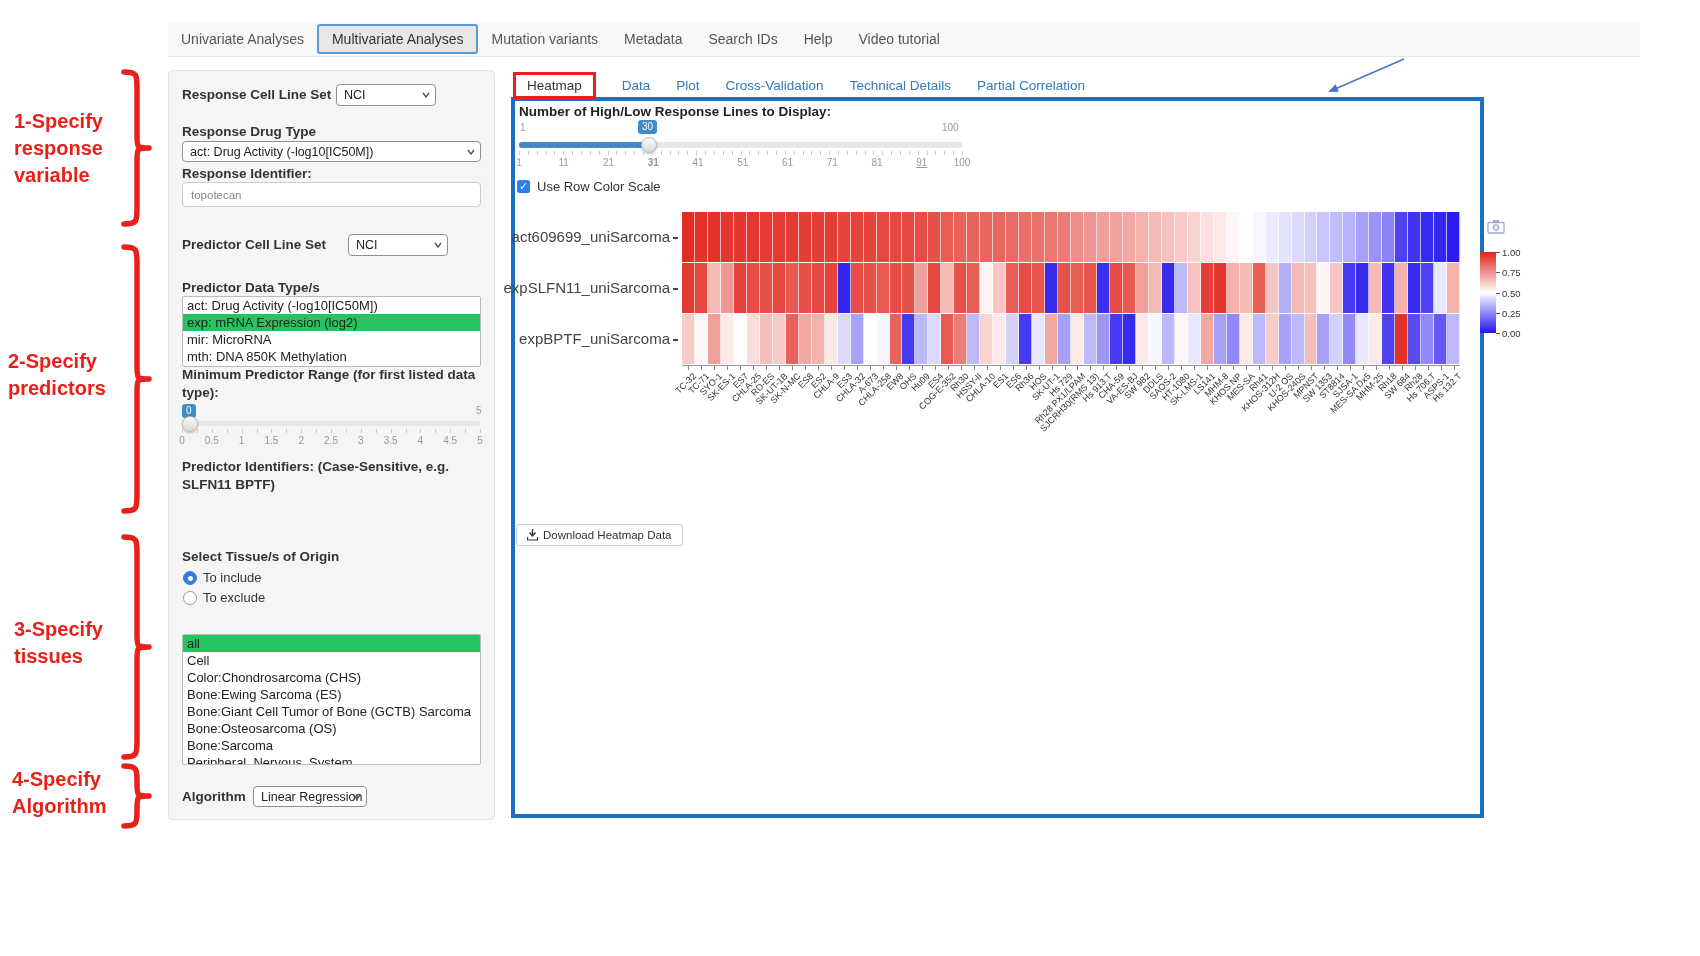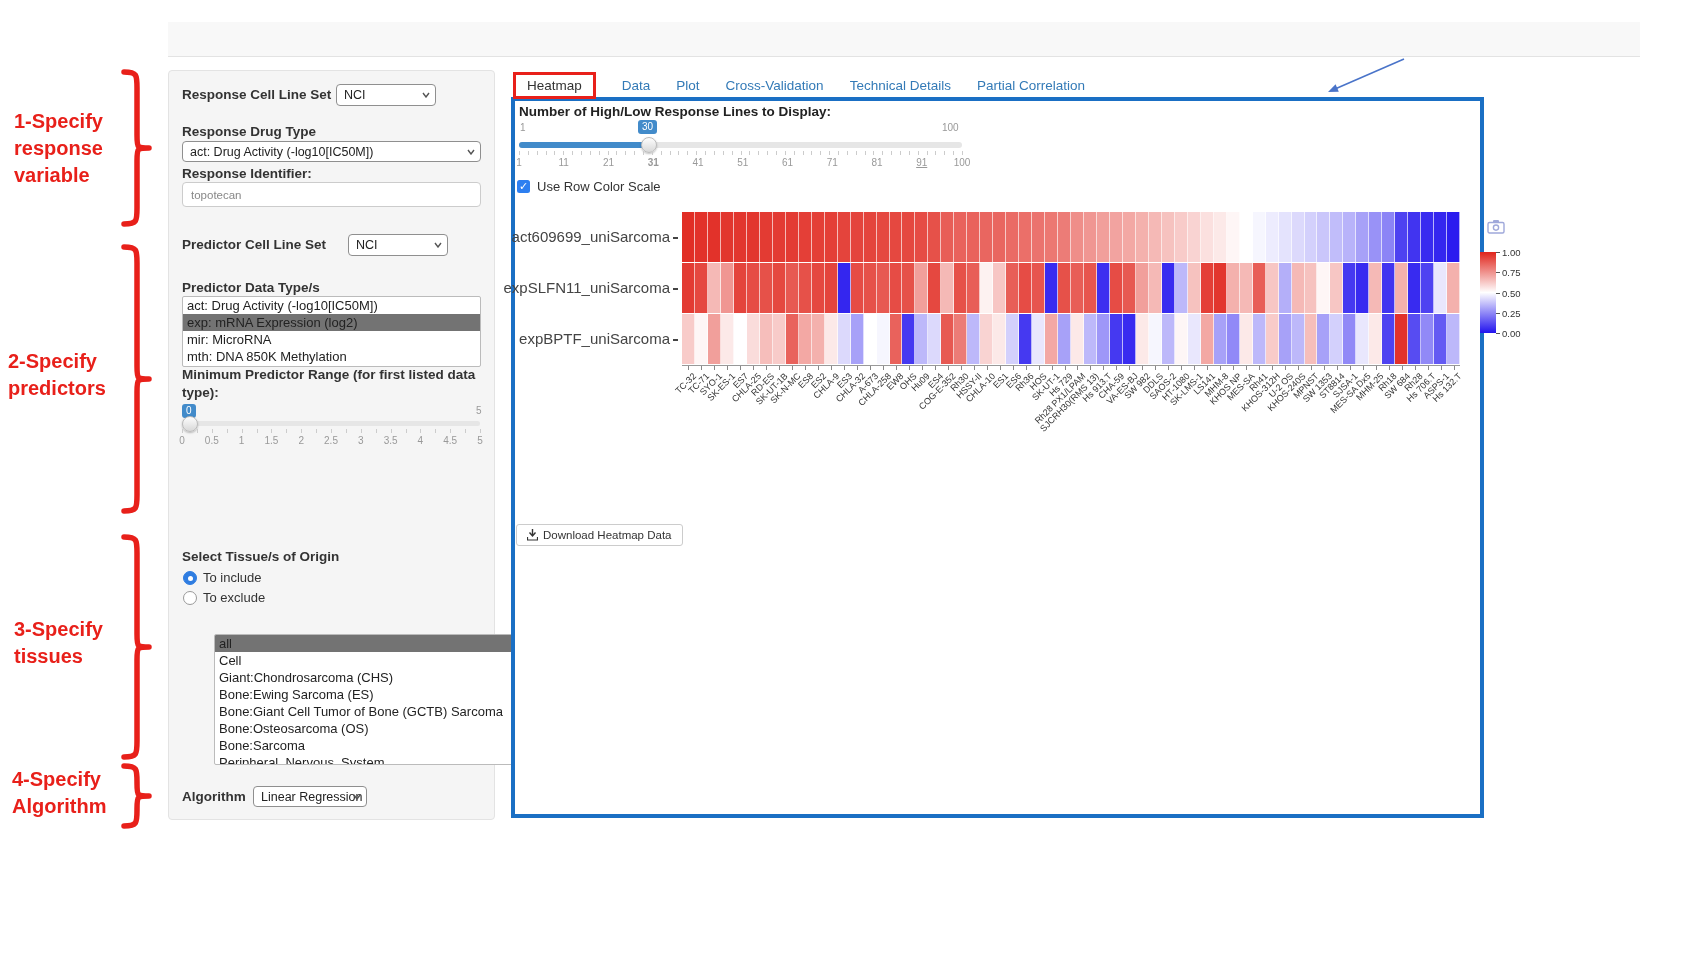--- a/index.html
+++ b/index.html
@@ -23,21 +23,21 @@
   
   #sidebar-bg{left:168px;top:70px;width:327px;height:750px;background:#f5f5f5;border:1px solid #e3e3e3;border-radius:4px;box-sizing:border-box;}
   .side-label{font-size:13.5px;font-weight:bold;color:#333;}
   .fake-select{background:#fff;border:1px solid #8f8f8f;border-radius:4px;height:22px;box-sizing:border-box;
                font-size:12.5px;color:#222;display:flex;align-items:center;padding:0 16px 0 7px;white-space:nowrap;overflow:hidden;}
   .fake-select .chev{position:absolute;right:5px;top:50%;margin-top:-3px;width:8px;height:6px;}
   .text-input{background:#fff;border:1px solid #ccc;border-radius:4px;box-sizing:border-box;font-size:11.5px;
               color:#888;padding:0 8px;font-family:"Liberation Sans",sans-serif;width:100%;height:100%;}
   .listbox{background:#fff;border:1px solid #bbb;border-radius:2px;box-sizing:border-box;overflow:hidden;}
   .listbox .opt{font-size:13px;line-height:17px;padding:0 4px;white-space:nowrap;color:#222;cursor:default;}
-  .listbox .opt.sel{background:#737373;}
+  .listbox .opt.sel{background:#22c55e;}
   .radio{width:14px;height:14px;border-radius:50%;box-sizing:border-box;background:#fff;border:1px solid #999;}
   .radio.sel{background:#2f7de1;border:1px solid #2f7de1;}
   .radio.sel::after{content:"";display:block;width:5px;height:5px;border-radius:50%;background:#fff;margin:3.5px auto;}
   .radio-label{font-size:13px;color:#333;}
 
   
   .slider-badge{background:#428bca;color:#fff;font-size:10px;line-height:14px;padding:0 4px;border-radius:3px;text-align:center;}
   .slider-track{background:#e6e6e6;border-radius:3px;}
   .slider-fill{background:#428bca;border-radius:3px 0 0 3px;height:100%;}
   .slider-handle{width:16px;height:16px;border-radius:50%;background:linear-gradient(#fdfdfd,#d8d8d8);border:1px solid #bbb;box-sizing:border-box;box-shadow:0 1px 2px rgba(0,0,0,.25);}
@@ -67,20 +67,29 @@
   #note-text{font-size:13px;color:#333;}
   #download-btn{display:inline-flex;align-items:center;gap:5px;border:1px solid #ccc;border-radius:3px;background:#fff;
                 font-size:11.5px;color:#333;padding:4px 10px;cursor:pointer;font-family:"Liberation Sans",sans-serif;}
 </style>
 </head>
 <body>
 
 <div id="canvas">
 
   <div class="abs" id="navbar-bg"></div>
+  <div class="abs" id="navbar">
+      <div class="nav-item">Univariate Analyses</div>
+      <div class="nav-item active">Multivariate Analyses</div>
+      <div class="nav-item">Mutation variants</div>
+      <div class="nav-item">Metadata</div>
+      <div class="nav-item">Search IDs</div>
+      <div class="nav-item">Help</div>
+      <div class="nav-item">Video tutorial</div>
+    </div>
 
   <svg class="abs" style="left:1318px;top:56px;" width="92" height="42">
     <line x1="86" y1="3" x2="17" y2="33" stroke="#4a74c9" stroke-width="1.6"></line>
     <polygon points="10,36 17.6,28.3 20.8,35.7" fill="#4a74c9"></polygon>
   </svg>
 
   <div id="steps-layer">
       <div class="abs step-text" style="left: 14px; top: 108px;">
         <div>1-Specify</div>
         <div>response</div>
@@ -185,31 +194,32 @@
       <div class="ticklabel" style="left: 271.4px; top: 435px;">1.5</div>
       <div class="ticklabel" style="left: 301.2px; top: 435px;">2</div>
       <div class="ticklabel" style="left: 331px; top: 435px;">2.5</div>
       <div class="ticklabel" style="left: 360.8px; top: 435px;">3</div>
       <div class="ticklabel" style="left: 390.6px; top: 435px;">3.5</div>
       <div class="ticklabel" style="left: 420.4px; top: 435px;">4</div>
       <div class="ticklabel" style="left: 450.2px; top: 435px;">4.5</div>
       <div class="ticklabel" style="left: 480px; top: 435px;">5</div>
     </div>
 
+  <div class="abs side-label" style="left:182px;top:458px;width:302px;line-height:18px;">Predictor Identifiers: (Case-Sensitive, e.g. SLFN11 BPTF)</div>
 
   <div class="abs side-label" style="left:182px;top:549px;">Select Tissue/s of Origin</div>
   <div class="abs radio sel" style="left:183px;top:571px;"></div>
   <div class="abs radio-label" style="left:203px;top:570px;">To include</div>
   <div class="abs radio" style="left:183px;top:591px;"></div>
   <div class="abs radio-label" style="left:203px;top:590px;">To exclude</div>
 
-  <div class="abs listbox" id="tissue-list" style="left:182px;top:634px;width:299px;height:131px;margin-left:32px;">
+  <div class="abs listbox" id="tissue-list" style="left:182px;top:634px;width:299px;height:131px;">
       <div class="opt sel">all</div>
       <div class="opt">Cell</div>
-      <div class="opt">Giant:Chondrosarcoma (CHS)</div>
+      <div class="opt">Color:Chondrosarcoma (CHS)</div>
       <div class="opt">Bone:Ewing Sarcoma (ES)</div>
       <div class="opt">Bone:Giant Cell Tumor of Bone (GCTB) Sarcoma</div>
       <div class="opt">Bone:Osteosarcoma (OS)</div>
       <div class="opt">Bone:Sarcoma</div>
       <div class="opt">Peripheral_Nervous_System</div>
     </div>
 
   <div class="abs side-label" style="left:182px;top:789px;">Algorithm</div>
   <div class="abs fake-select" style="left:253px;top:786px;width:114px;height:21px;">
     <span>Linear Regression</span>

